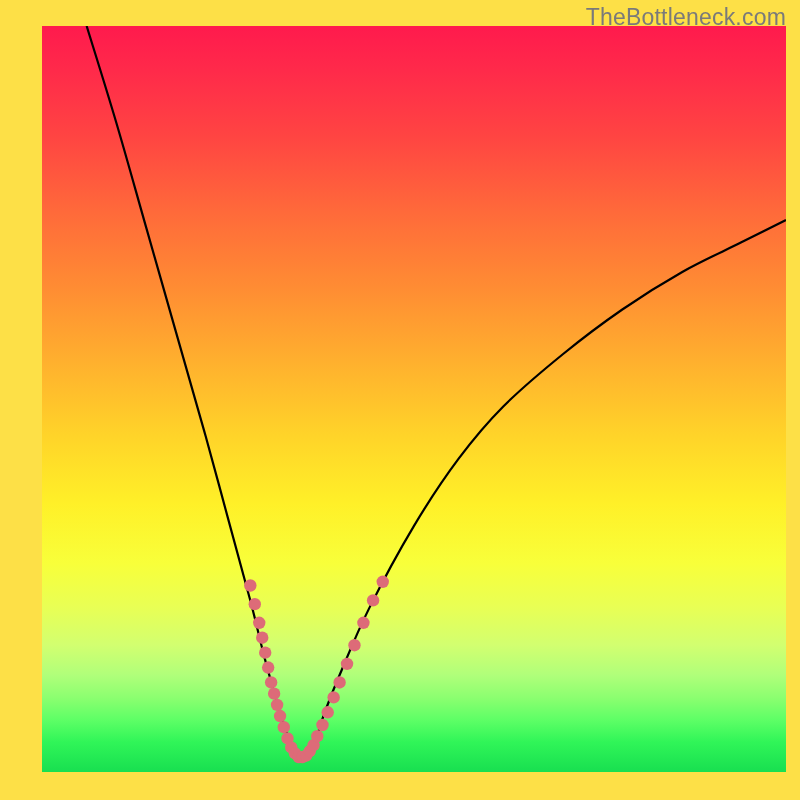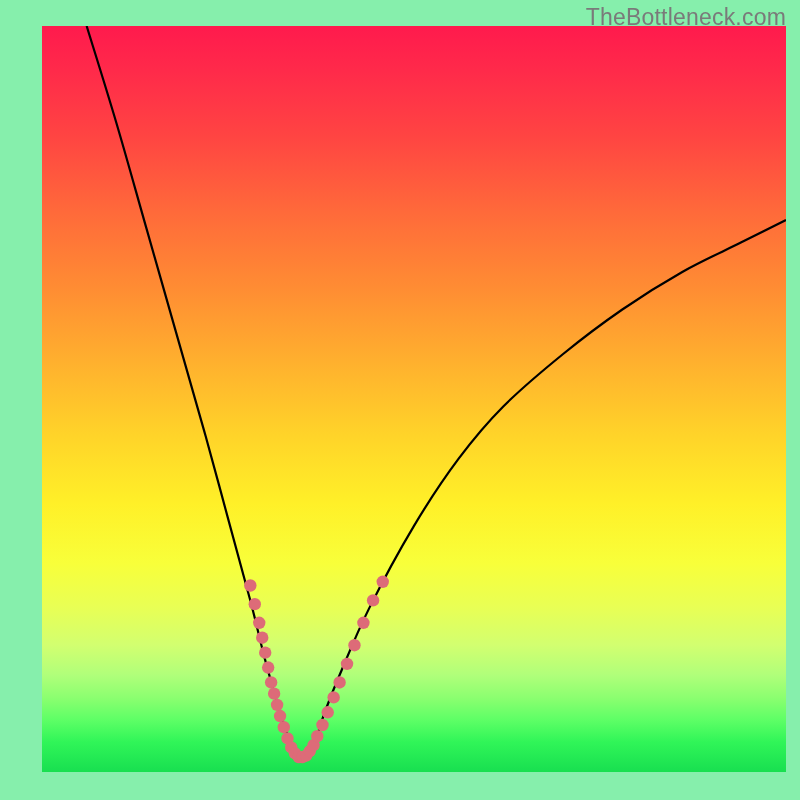--- a/index.html
+++ b/index.html
@@ -10,21 +10,21 @@
     background: #000;
     font-family: Arial, Helvetica, sans-serif;
     overflow: hidden;
   }
   .frame {
     position: absolute;
     left: 0;
     top: 0;
     width: 800px;
     height: 800px;
-    background: #86efac;
+    background: #fde047;
   }
   .plot {
     position: absolute;
     left: 42px;
     top: 26px;
     width: 744px;
     height: 746px;
     
     background: linear-gradient(to bottom,
       #ff1a4d 0%,

